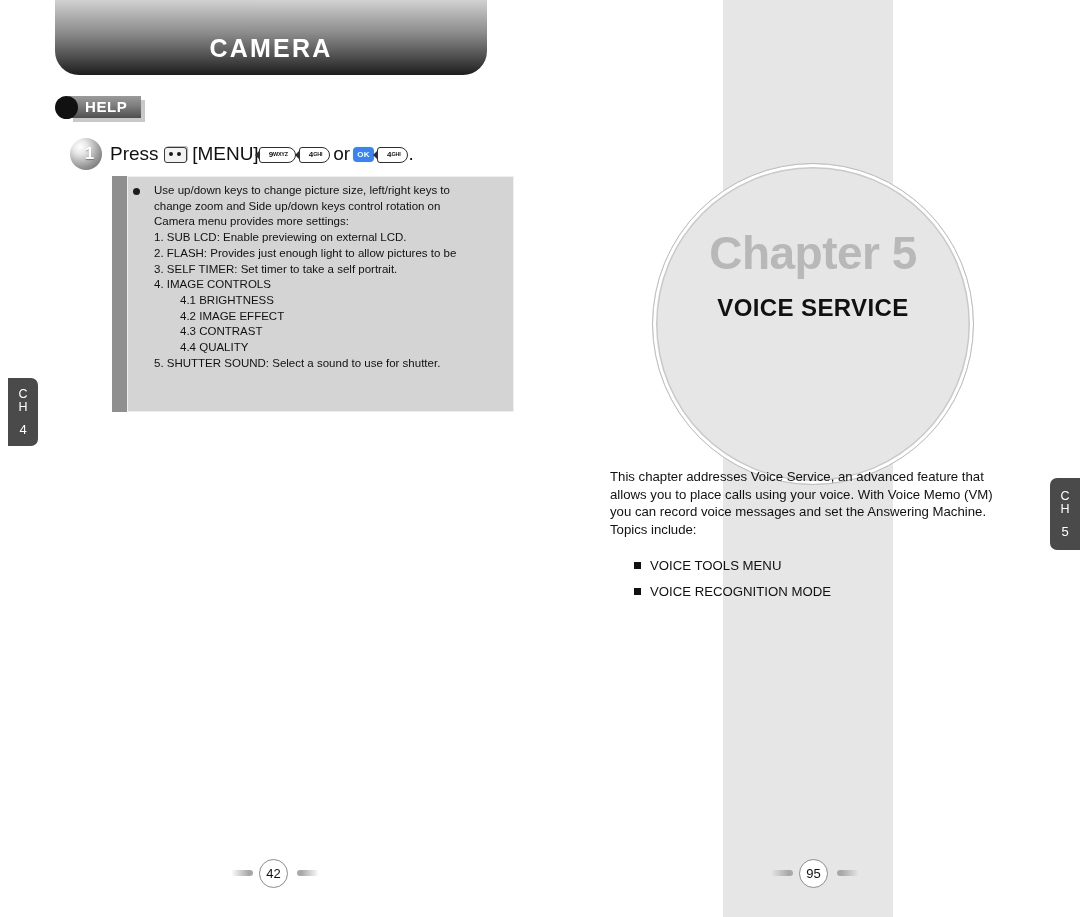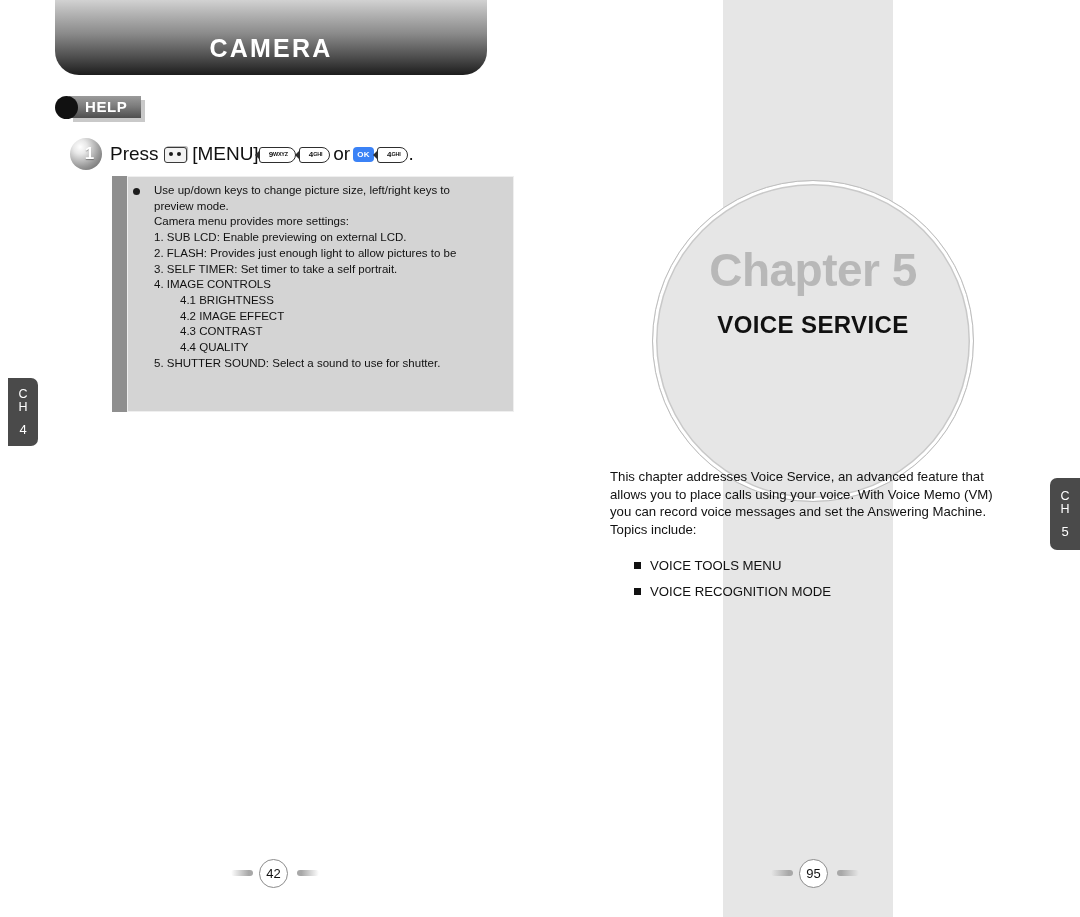--- a/index.html
+++ b/index.html
@@ -146,21 +146,21 @@
     position:absolute;left:44px;top:2px;width:27px;height:27px;border-radius:50%;
     border:1.4px solid #8c8c8c;background:#ffffff;
     display:flex;align-items:center;justify-content:center;
     font-size:13px;color:#111;
   }
   .pn-left{left:215px;top:857px;}
   .pn-right{left:755px;top:857px;}
 
   
   .chapter-circle{
-    position:absolute;left:652px;top:180px;width:320px;height:320px;
+    position:absolute;left:652px;top:163px;width:320px;height:320px;
     border-radius:50%;
     background:#e6e6e6;
     border:1.5px solid #bdbdbd;
     box-shadow:0 0 0 3px #ffffff inset, 0 0 0 4.5px #c9c9c9 inset;
     display:flex;flex-direction:column;align-items:center;
   }
   .chapter-word{
     margin-top:62px;
     font-size:46px;font-weight:bold;color:#b8b8b8;letter-spacing:-0.5px;
   }
@@ -219,21 +219,21 @@
         </span><span>.</span>
     </div>
   </div>
 
   <div class="help-box">
     <div class="help-box-accent"></div>
     <div class="help-box-inner">
       <div class="help-bullet"></div>
       <div class="help-lines" id="help-lines">
           <div>Use up/down keys to change picture size, left/right keys to</div>
-          <div>preview mode.</div>
+          <div>change zoom and Side up/down keys control rotation on</div>
           <div>Camera menu provides more settings:</div>
           <div>1. SUB LCD: Enable previewing on external LCD.</div>
           <div>2. FLASH: Provides just enough light to allow pictures to be</div>
           <div>3. SELF TIMER: Set timer to take a self portrait.</div>
           <div>4. IMAGE CONTROLS</div>
           <div class="ind1">4.1 BRIGHTNESS</div>
           <div class="ind1">4.2 IMAGE EFFECT</div>
           <div class="ind1">4.3 CONTRAST</div>
           <div class="ind1">4.4 QUALITY</div>
           <div>5. SHUTTER SOUND: Select a sound to use for shutter.</div>

